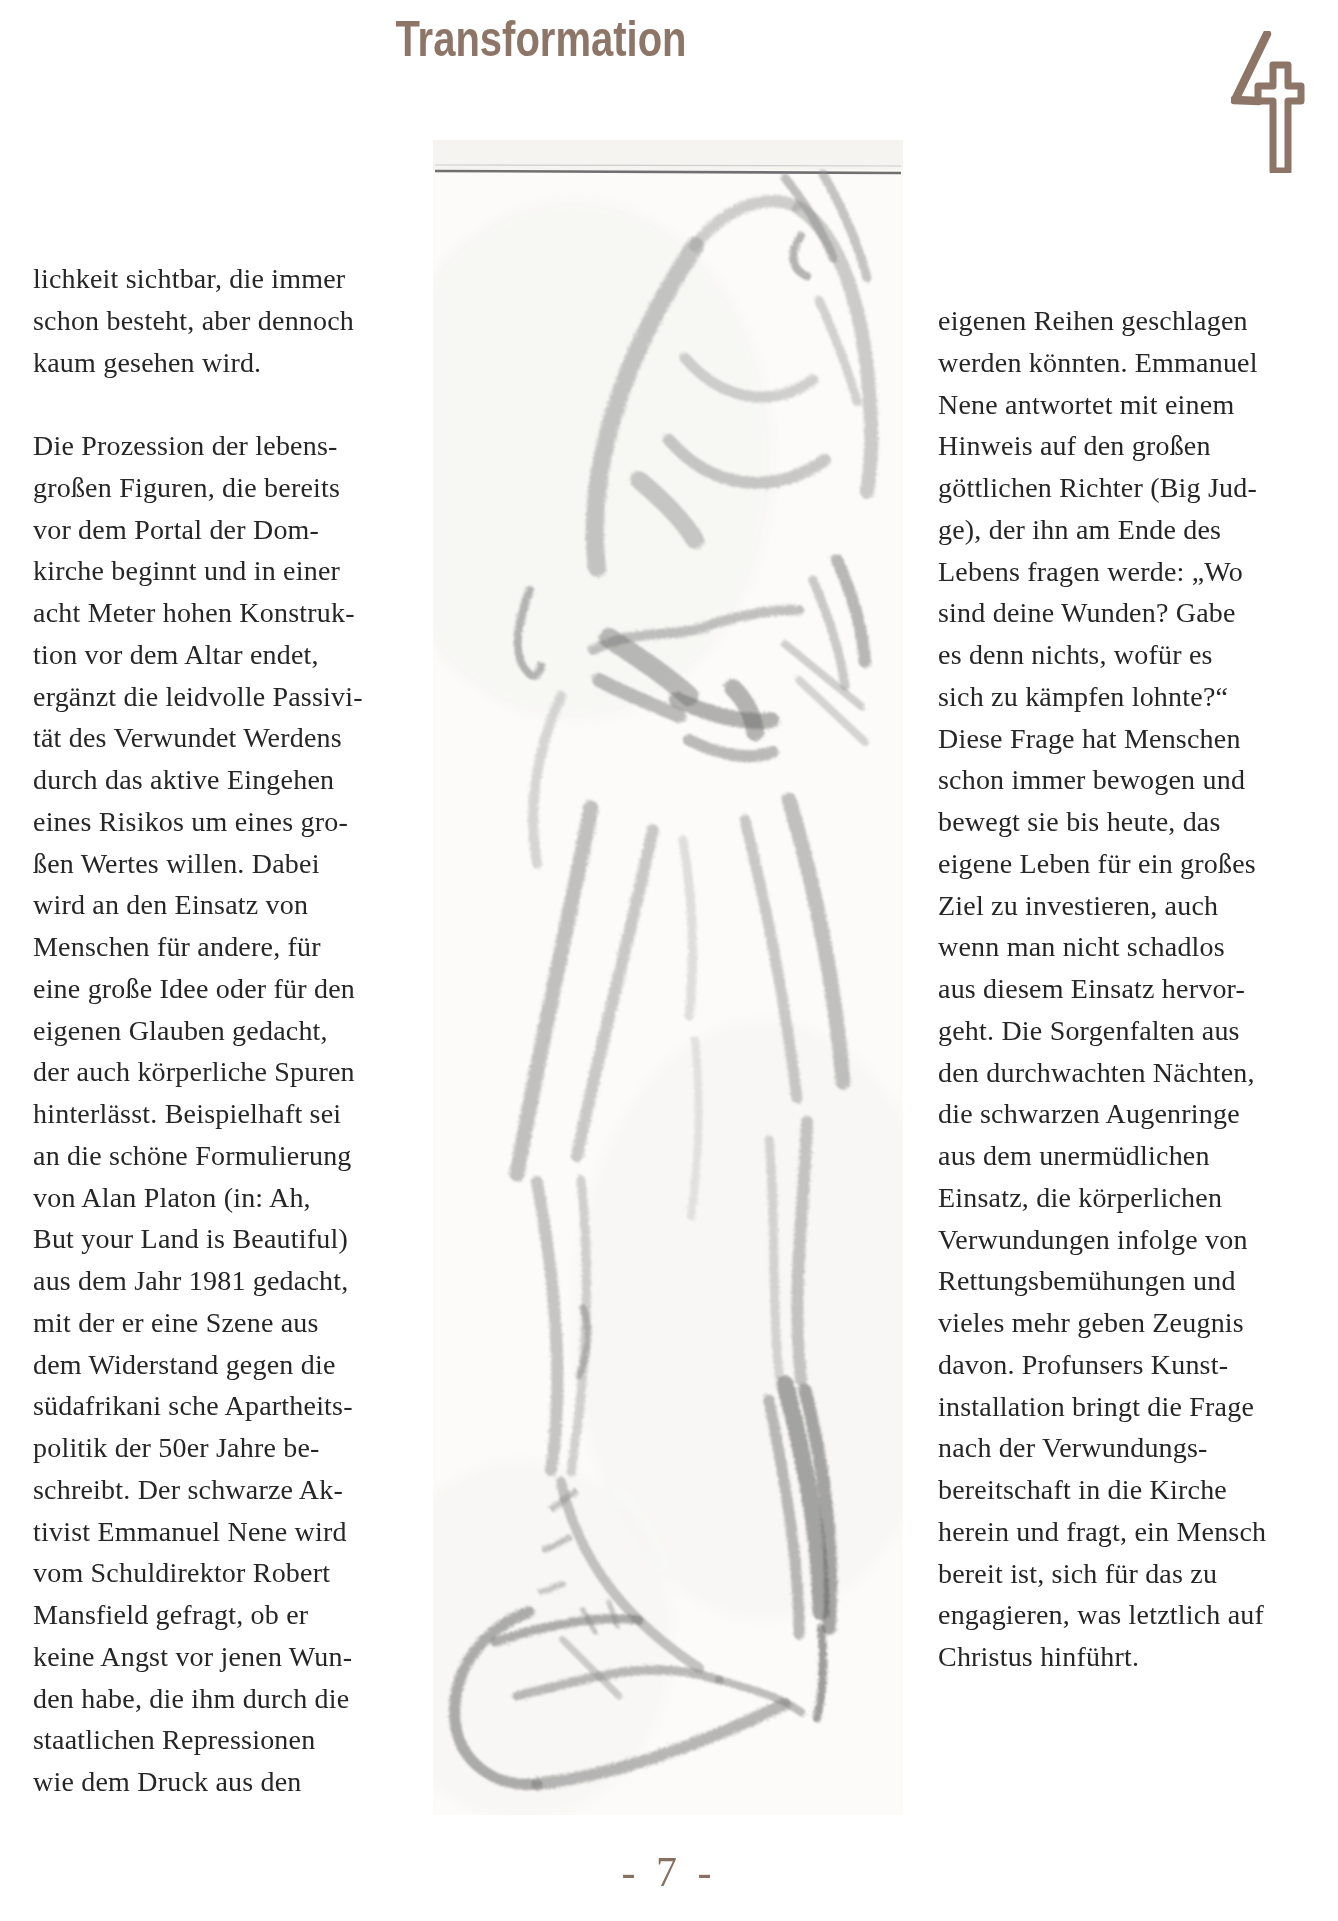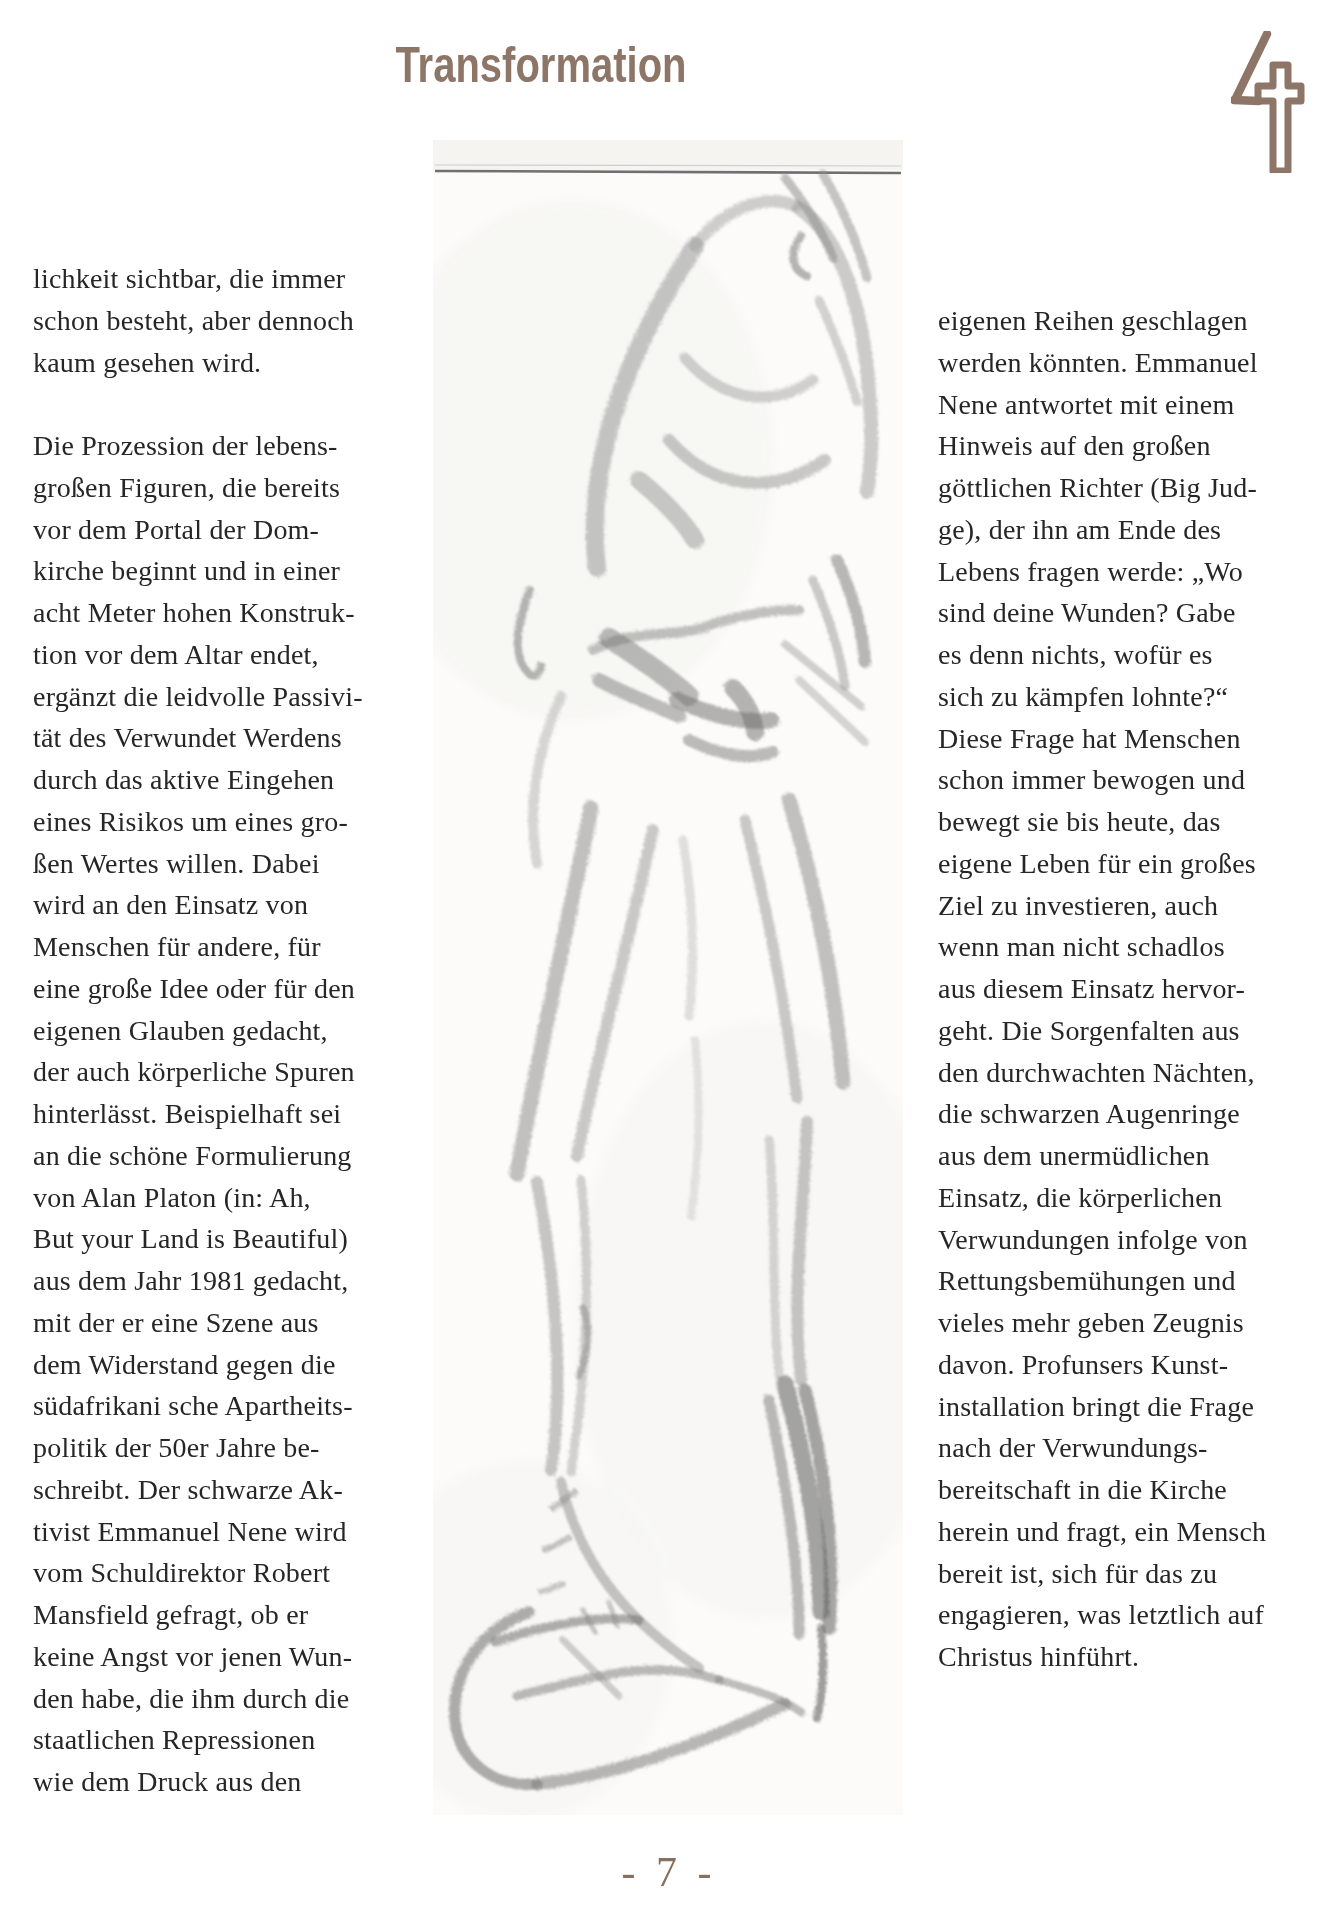--- a/index.html
+++ b/index.html
@@ -2,21 +2,21 @@
 <html><head>
 <meta charset="utf-8">
 <style>
   html,body{margin:0;padding:0;}
   body{
     width:1338px;height:1921px;position:relative;overflow:hidden;
     background:#ffffff;
     font-family:"Liberation Serif", serif;
   }
   .page-title{
-    position:absolute;top:36px;left:0;width:1082px;text-align:center;
+    position:absolute;top:10px;left:0;width:1082px;text-align:center;
     font-family:"Liberation Sans", sans-serif;font-weight:700;font-size:50px;
     color:#8d7568;
   }
   .page-title .squeeze{display:inline-block;transform:scaleX(0.8);transform-origin:center;letter-spacing:0px;}
   .logo{position:absolute;left:1231px;top:31px;width:74px;height:142px;}
   .col{
     position:absolute;color:#262626;font-size:28px;line-height:41.75px;
     white-space:pre;letter-spacing:0.2px;
   }
   .col-left{left:33px;top:258px;width:412px;}

